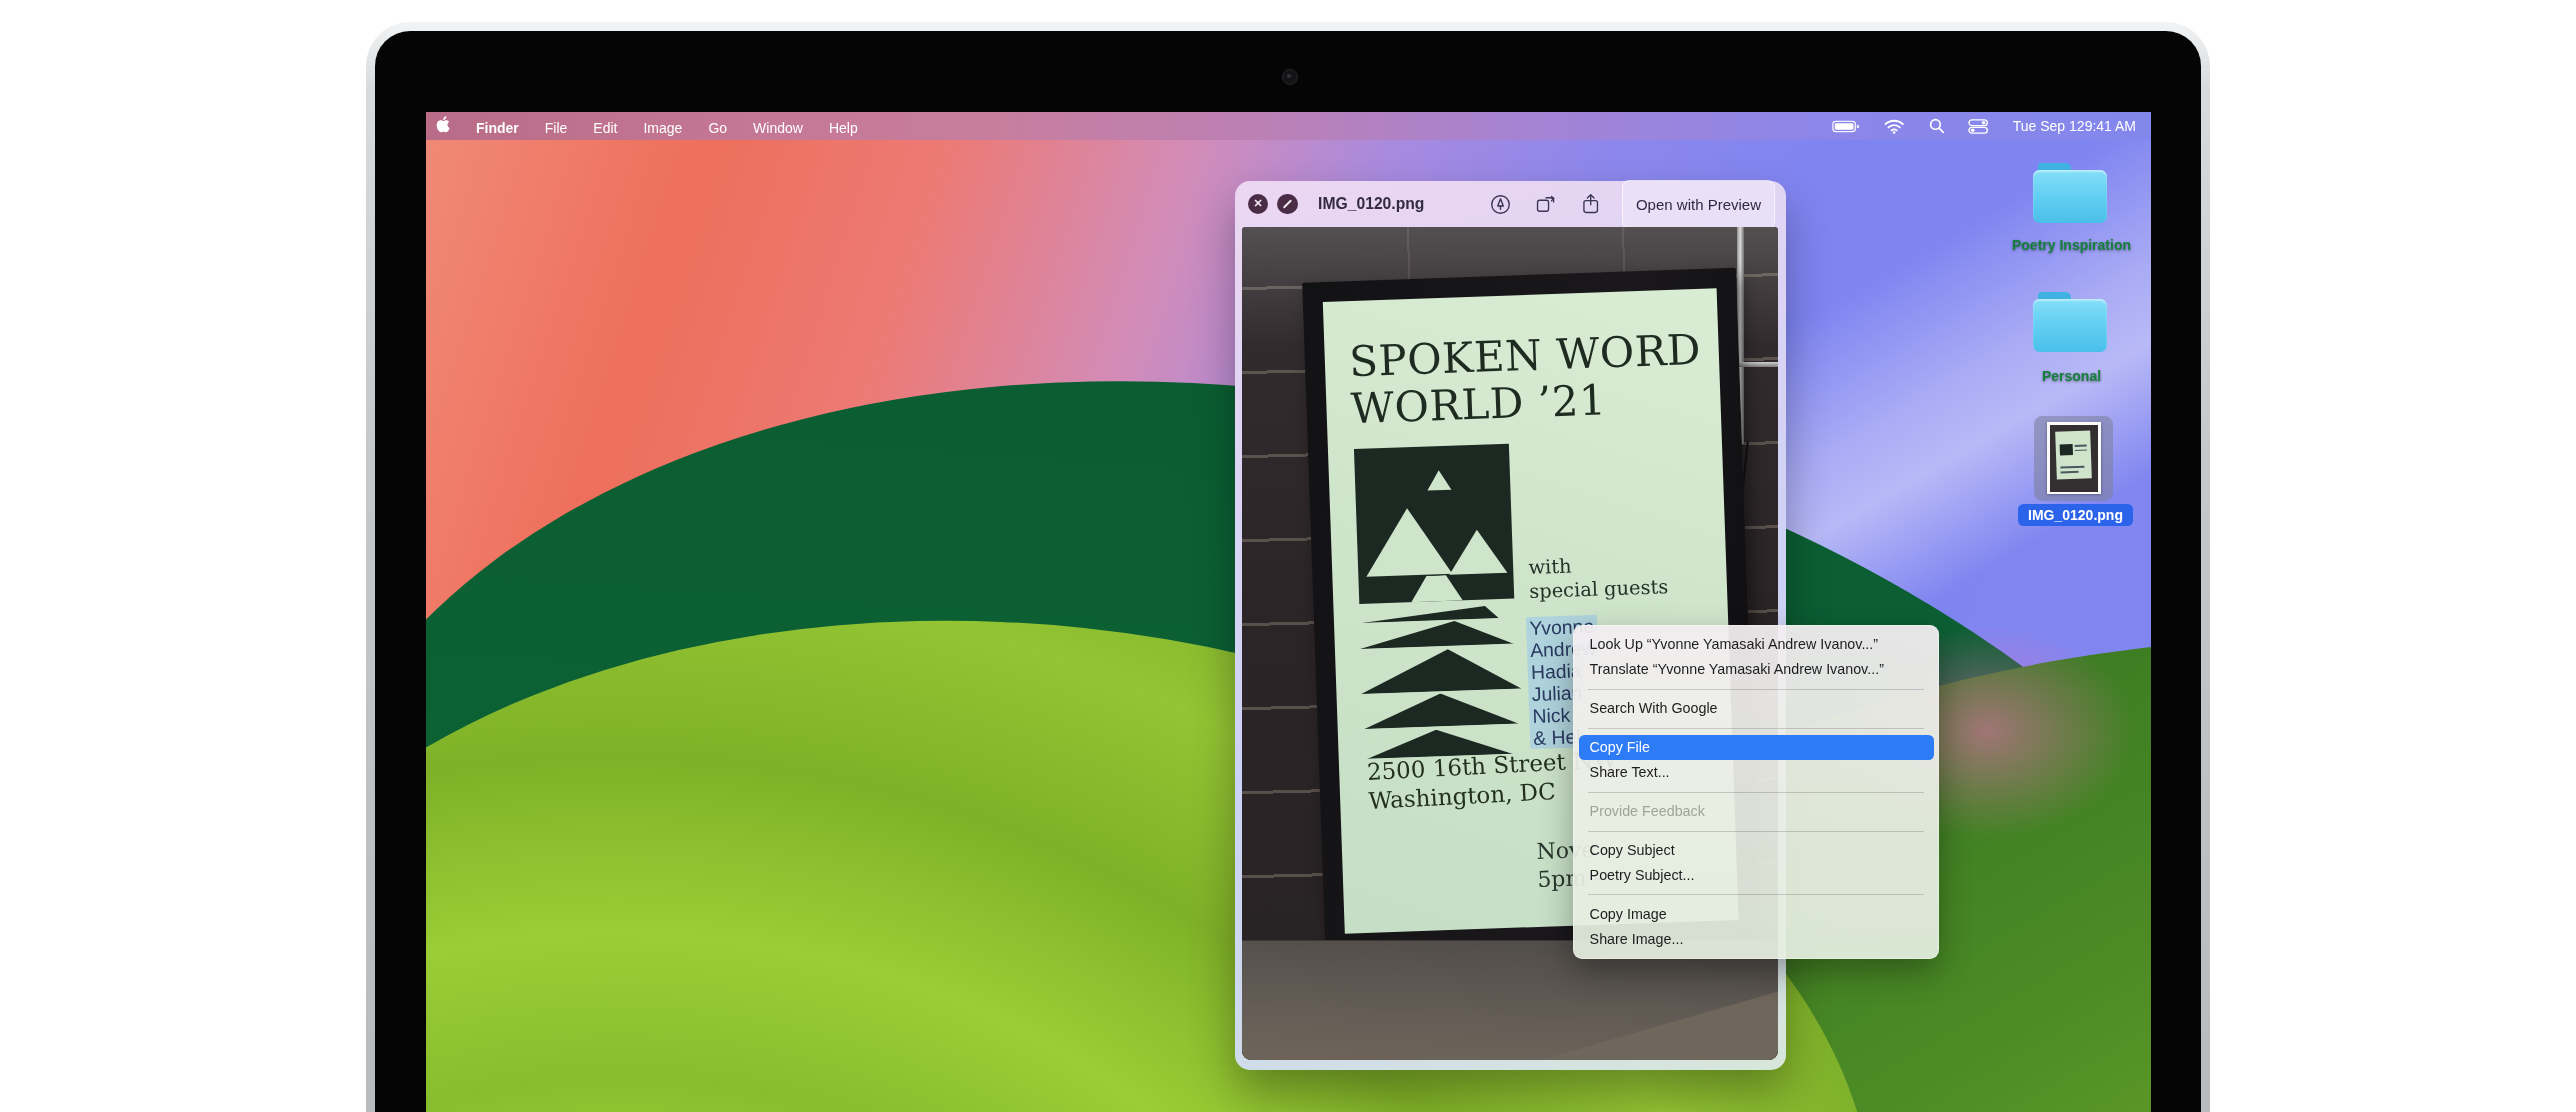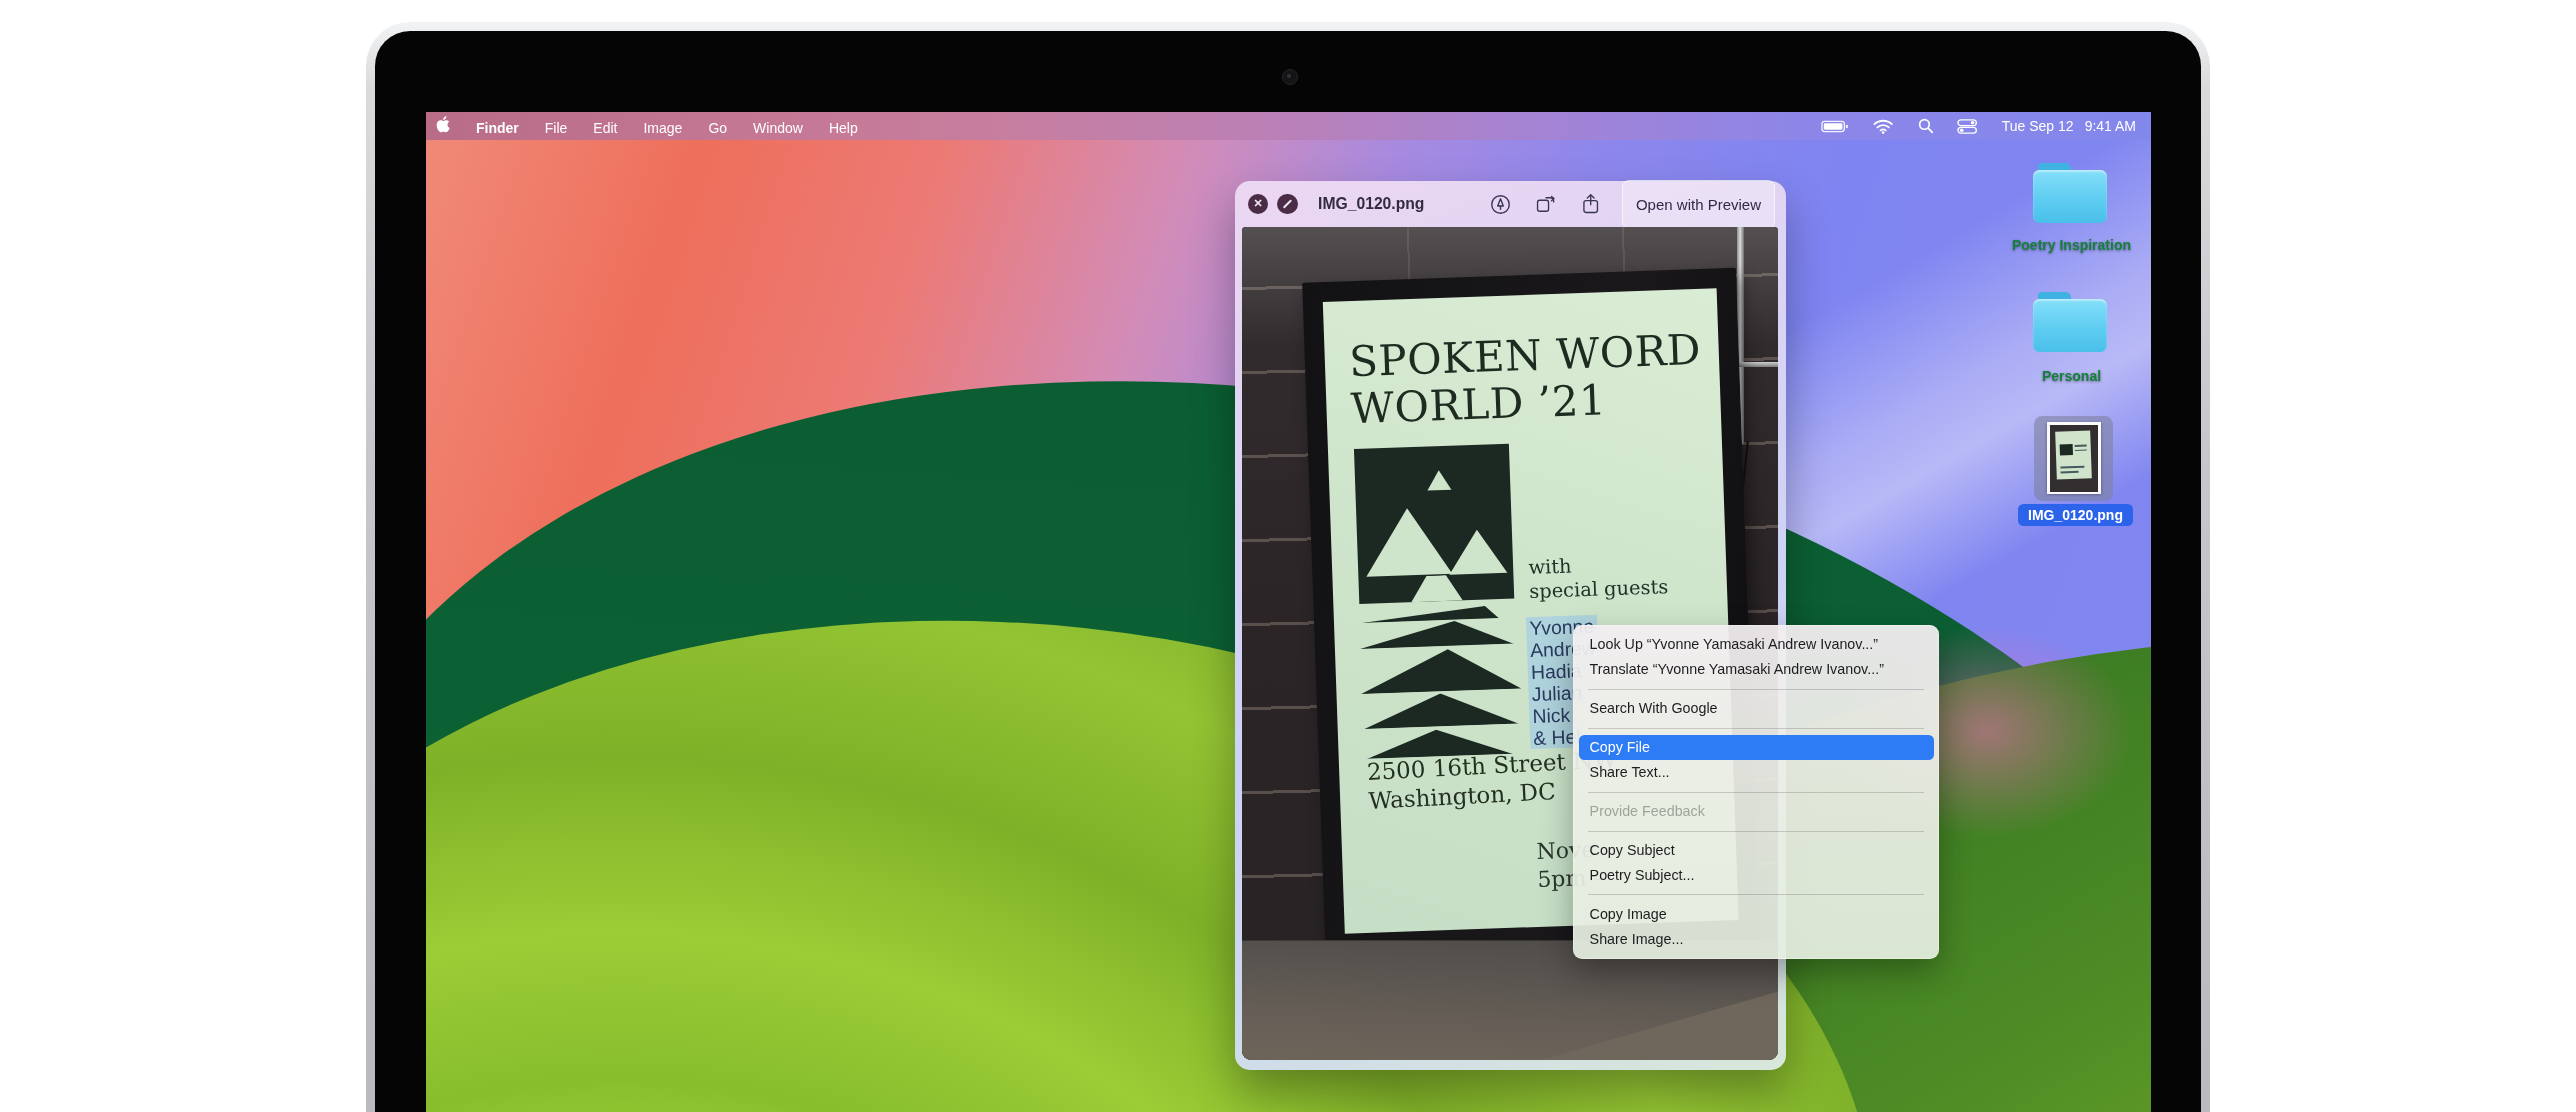--- a/index.html
+++ b/index.html
@@ -33,21 +33,21 @@
 
   
   .menubar{left:426px;top:112px;width:1725px;height:28px;display:flex;align-items:center;
     background:linear-gradient(90deg,#b96c87 0%,#c47793 18%,#c77e9e 33%,#bc80b4 48%,#a583d3 64%,#8d86e8 80%,#8287ec 100%);
     color:#fff;font-size:14px;}
   .menubar .left{display:flex;align-items:flex-end;gap:26px;padding-left:10px;}
   .menubar .right{display:flex;align-items:center;gap:24px;margin-left:auto;padding-right:15px;}
   .menu-item{white-space:nowrap;cursor:default;}
   .menu-item.app{font-weight:bold;}
   .statusicon svg{display:block;}
-  .clock{display:flex;gap:11px;white-space:nowrap;}
+  .clock{display:flex;white-space:nowrap;}
 
   
   .folder-icon{width:74px;height:59px;position:relative;}
   .folder-tab{position:absolute;left:4.6px;top:0;width:33px;height:13px;border-radius:3.7px 5.5px 0 0;background:#3fb2e2;}
   .folder-body{position:absolute;left:0;top:6.5px;width:74px;height:53px;border-radius:6.5px;
     background:linear-gradient(180deg,#84dff9 0%,#5fcdf1 55%,#49c0ea 100%);box-shadow:inset 0 1.8px 1.8px rgba(255,255,255,.5);}
   .icon-label{color:#15803d;font-weight:bold;font-size:14px;text-align:center;text-shadow:0 0.9px 2.8px rgba(0,0,0,.45);white-space:nowrap;}
   .file-select{left:2034px;top:416px;width:79px;height:85px;border-radius:8.3px;background:rgba(125,129,158,.6);}
   .thumb{left:2047px;top:422px;width:54px;height:72px;background:#fbfbfb;box-shadow:0 0.9px 2.8px rgba(0,0,0,.4);}
   .thumb-photo{position:absolute;left:2.8px;top:2.8px;width:48px;height:67px;background:#332e2f;overflow:hidden;}

